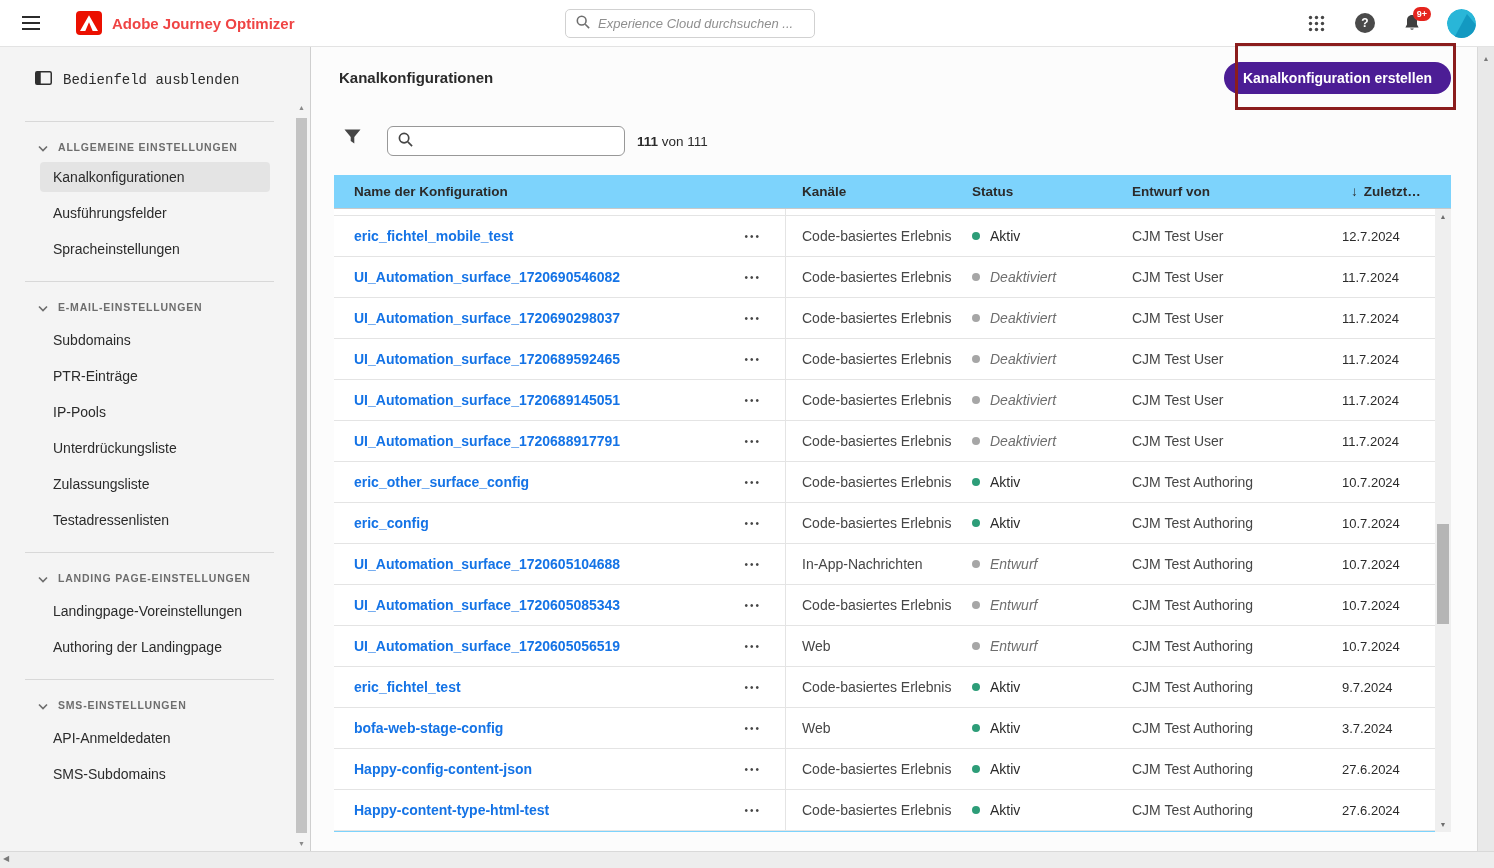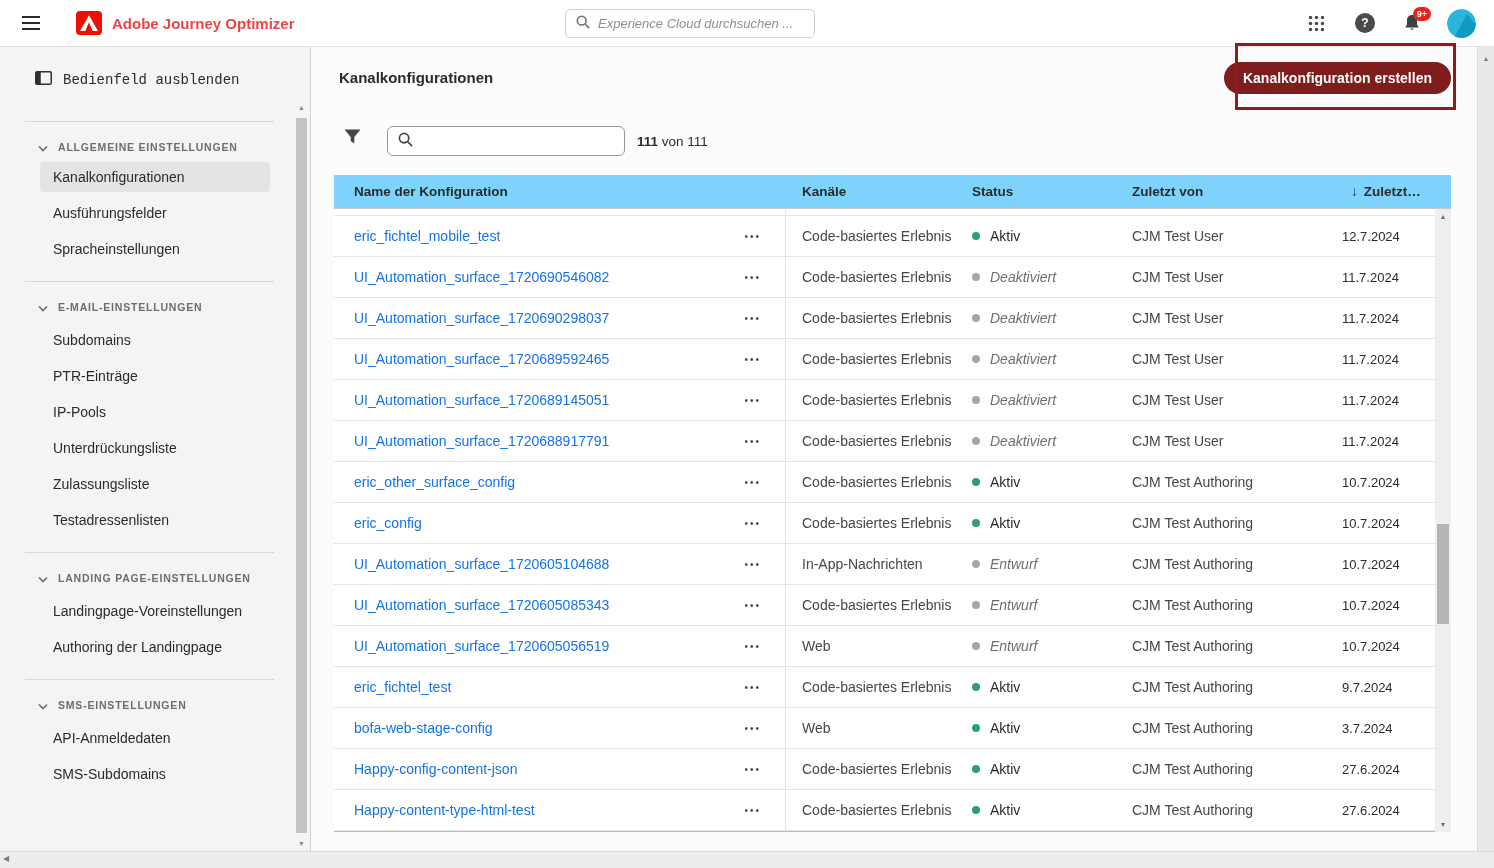--- a/index.html
+++ b/index.html
@@ -37,42 +37,42 @@
   .section-title { font-size:10.5px; font-weight:700; letter-spacing:0.8px; color:#6d6d6d; }
   .side-item { height:36px; display:flex; align-items:center; padding-left:28px; font-size:14px; color:#2b2b2b; cursor:pointer; }
   .side-item.selected { background:#e4e4e4; border-radius:4px; height:30px; margin:3px 4px 3px 15px; padding-left:13px; }
   .side-scroll { position:absolute; top:55px; right:2px; bottom:2px; width:13px; }
   .side-scroll .arr { position:absolute; left:0; width:13px; text-align:center; font-size:7px; color:#8a8a8a; cursor:pointer; }
   .side-scroll .thumb { position:absolute; left:1px; width:11px; top:16px; bottom:16px; background:#c3c3c3; cursor:pointer; }
 
   
   .main { flex:1; position:relative; background:#fcfcfc; }
   .page-title { position:absolute; left:28px; top:22px; font-size:15px; font-weight:700; color:#2b2b2b; }
-  .create-btn { position:absolute; right:26px; top:15px; height:32px; border:none; border-radius:16px; background:#7f1d1d; color:#fff; font-weight:700; font-size:14px; padding:0 19px; cursor:pointer; font-family:"Liberation Sans",sans-serif; }
+  .create-btn { position:absolute; right:26px; top:15px; height:32px; border:none; border-radius:16px; background:#4c1d95; color:#fff; font-weight:700; font-size:14px; padding:0 19px; cursor:pointer; font-family:"Liberation Sans",sans-serif; }
   .annotation-box { position:absolute; left:924px; top:-4px; width:221px; height:67px; border:3px solid #8b1d1d; z-index:20; pointer-events:none; }
   .filter-btn { position:absolute; left:33px; top:82px; background:none; border:none; cursor:pointer; }
   .search-input-main { position:absolute; left:76px; top:79px; width:238px; height:30px; border:1px solid #989898; border-radius:6px; background:#fff; display:flex; align-items:center; padding:0 10px; gap:8px; }
   .search-input-main input { border:none; outline:none; flex:1; font-size:13px; background:transparent; font-family:"Liberation Sans",sans-serif; }
   .count { position:absolute; left:326px; top:87px; font-size:13.5px; color:#2b2b2b; }
   .count b { font-weight:700; }
 
   
   .table { position:absolute; left:23px; top:128px; width:1117px; background:#7dd3fc; }
   .thead { display:grid; grid-template-columns:452px 170px 160px 213px 1fr; height:34px; align-items:center; border-bottom:1px solid #c9c9c9; font-size:13.5px; font-weight:700; color:#2b2b2b; }
   .thead .hc { cursor:pointer; white-space:nowrap; overflow:hidden; text-overflow:ellipsis; }
   .h-name { padding-left:20px; }
   .h-channels,.h-status,.h-created { padding-left:16px; }
   .h-date { padding-left:22px; display:flex; align-items:center; gap:6px; }
   .tbody { position:relative; width:1117px; height:623px; }
   .rows { width:1101px; }
   .trow { display:grid; grid-template-columns:452px 170px 160px 213px 1fr; height:41px; border-bottom:1px solid #e4e4e4; align-items:center; font-size:14px; background:#fff; }
   .trow.partial { height:7px; }
   .cell { white-space:nowrap; overflow:hidden; }
   .c-name { align-self:stretch; display:flex; align-items:center; padding-left:20px; padding-right:22px; border-right:1px solid #e4e4e4; }
-  .row-link { color:#1473E6; text-decoration:none; font-size:14px; overflow:hidden; text-overflow:ellipsis; }
+  .row-link { color:#1473E6; text-decoration:none; font-size:14px; overflow:hidden; text-overflow:ellipsis;font-weight:bold; }
   .more-btn { margin-left:auto; background:none; border:none; cursor:pointer; color:#464646; font-size:10px; letter-spacing:2px; padding:4px 2px; }
   .c-channels { padding-left:16px; color:#464646; }
   .c-status { padding-left:16px; display:flex; align-items:center; gap:10px; }
   .dot { width:8px; height:8px; border-radius:50%; flex-shrink:0; }
   .status-muted .status-label { font-style:italic; color:#6e6e6e; }
   .c-created { padding-left:16px; color:#464646; }
   .c-date { padding-left:13px; font-size:13px; color:#2b2b2b; }
   .tbl-scroll { position:absolute; right:0; top:0; bottom:0; width:16px; background:#efefef; }
   .tbl-scroll .arr { position:absolute; left:0; width:16px; text-align:center; font-size:7px; color:#6e6e6e; cursor:pointer; }
   .tbl-scroll .thumb { position:absolute; left:2px; width:12px; top:315px; height:100px; background:#b5b5b5; cursor:pointer; }
@@ -288,21 +288,21 @@
     </div>
     <div class="count">
       <b>111</b> <span>von</span> <span>111</span>
     </div>
 
     <div class="table">
       <div class="thead">
         <div class="hc h-name">Name der Konfiguration</div>
         <div class="hc h-channels">Kanäle</div>
         <div class="hc h-status">Status</div>
-        <div class="hc h-created">Zuletzt von</div>
+        <div class="hc h-created">Entwurf von</div>
         <div class="hc h-date">
           <span>↓</span>
           <span>Zuletzt…</span>
         </div>
       </div>
       <div class="tbody">
         <div class="rows" id="rows">
           <div class="trow partial">
             <div class="cell c-name"></div>
               <div class="cell"></div>

